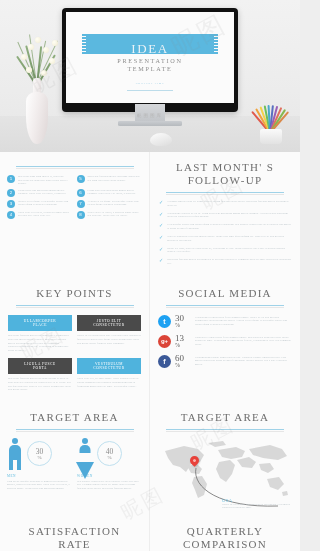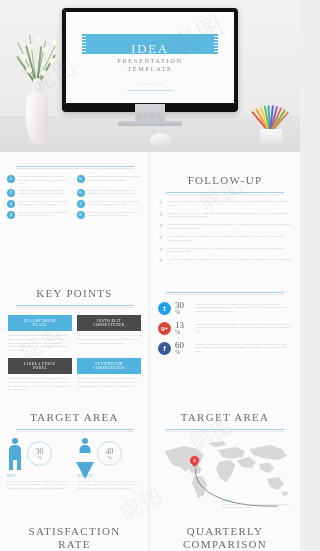--- a/index.html
+++ b/index.html
@@ -305,21 +305,21 @@
         <div class="ag-item">
           <div class="ag-num">8</div>
           <div class="ag-txt ph">Nulla vitae elit libero, a pharetra augue donec sed odio dui. Nulla vitae elit libero.</div>
         </div>
       </div>
     </div>
 
     <div class="panel right">
       <div class="p-head">
         <div class="p-title two">
-          <br>
+          <span>LAST MONTH' S</span><br>
           <span>FOLLOW-UP</span>
         </div>
         <div class="p-rule"></div>
       </div>
       <div class="fu-list">
         <div class="fu-item">
           <div class="fu-check">✓</div>
           <div class="fu-txt ph">Vivamus sagittis lacus vel augue laoreet rutrum faucibus dolor auctor. Maecenas faucibus mollis interdum at dolor sit.</div>
         </div>
         <div class="fu-item">
@@ -379,20 +379,21 @@
             <span>VESTIBULUM</span><br>
             <span>CONSECTETUR</span>
           </div>
           <div class="kp-body ph">Nulla vitae elit, sit amet augue. Fusce dapibus tellus ac cursus commodo tortor mauris condimentum nibh ut fermentum massa justo sit amet. Pellentesque ornare.</div>
         </div>
       </div>
     </div>
 
     <div class="panel right">
       <div class="p-head">
+        <div class="p-title">SOCIAL MEDIA</div>
         <div class="p-rule"></div>
       </div>
       <div class="sm-list">
         <div class="sm-item">
           <div class="sm-icon" style="background:#1da1f2">t</div>
           <div class="sm-pct">
             <b>30</b>
             <i>%</i>
           </div>
           <div class="sm-txt ph">Vestibulum id ligula porta felis euismod semper. Donec id elit non mi porta ullamcorper nulla non metus auctor. Aenean eu leo quam. Pellentesque ornare sem lacinia quam venenatis vestibulum.</div>

